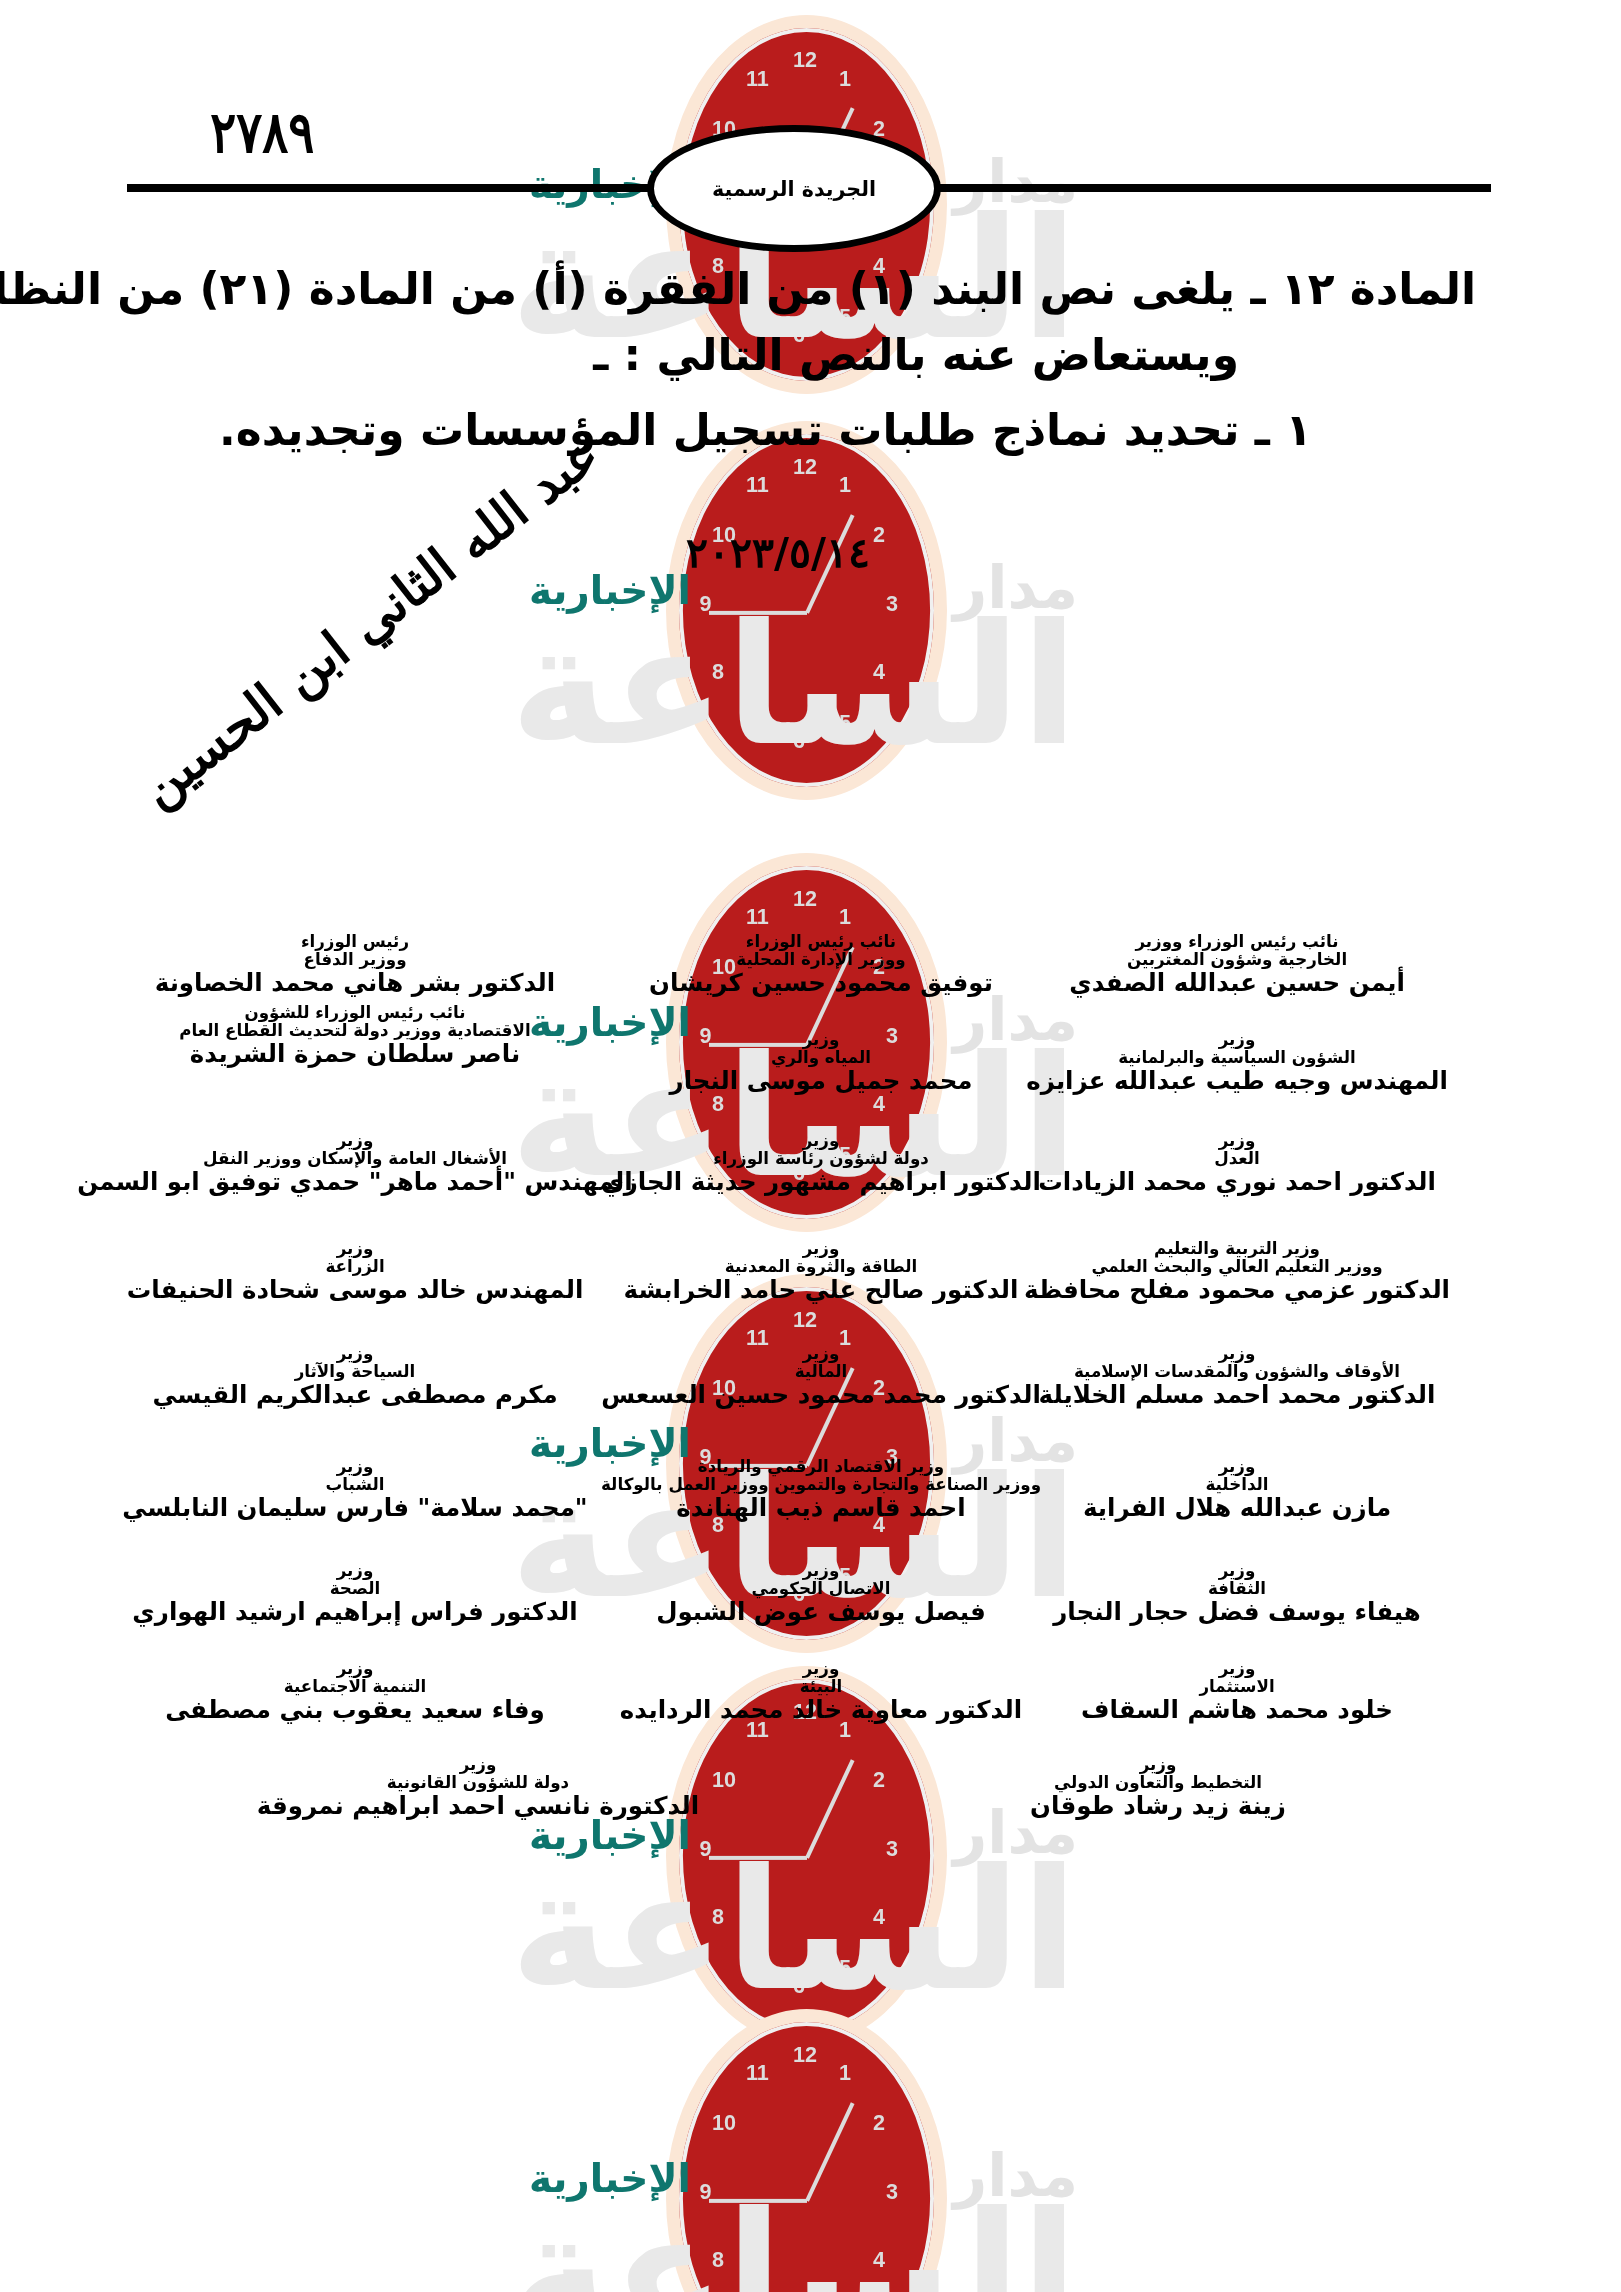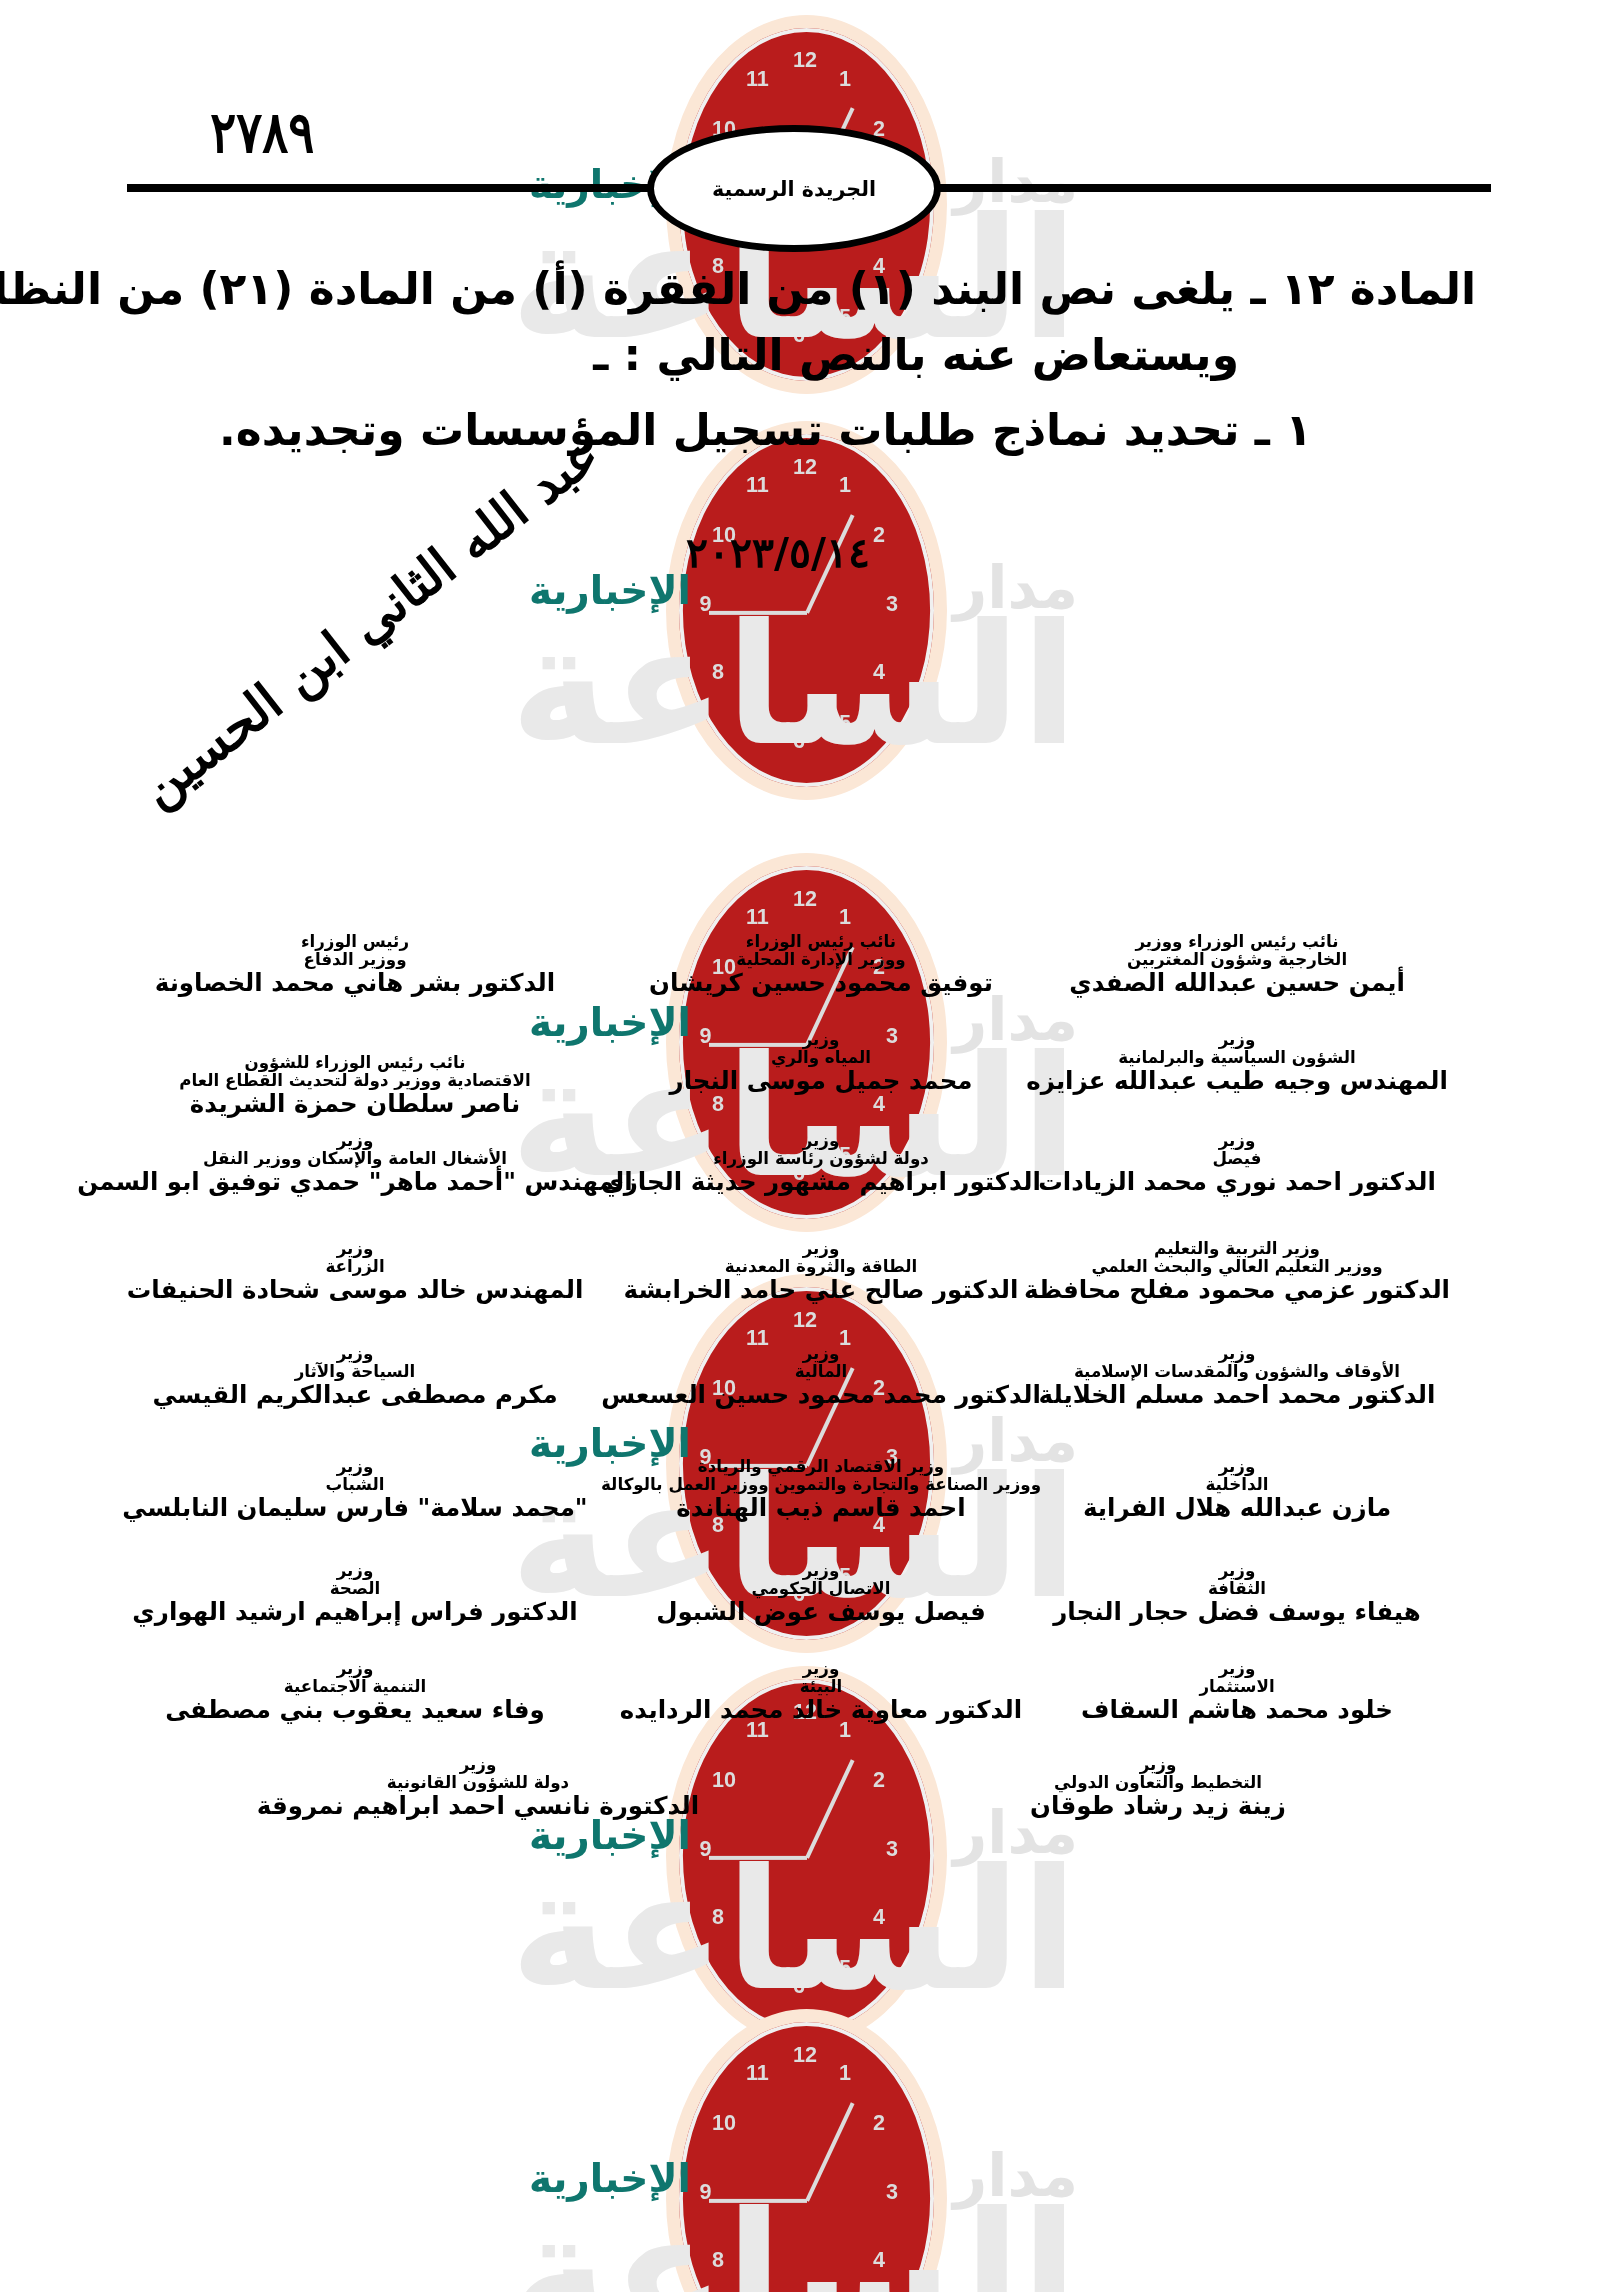--- a/index.html
+++ b/index.html
@@ -219,28 +219,28 @@
     <div class="sig" style="right: 384px; top: 1031px;">
       <span class="t1">وزير</span>
       <span class="t2">الشؤون السياسية والبرلمانية</span>
       <span class="nm">المهندس وجيه طيب عبدالله عزايزه</span>
     </div>
     <div class="sig" style="right: 800px; top: 1031px;">
       <span class="t1">وزير</span>
       <span class="t2">المياه والري</span>
       <span class="nm">محمد جميل موسى النجار</span>
     </div>
-    <div class="sig" style="right: 1266px; top: 1054px;">
+    <div class="sig" style="right: 1266px; top: 1004px;">
       <span class="t1">نائب رئيس الوزراء للشؤون</span>
       <span class="t2">الاقتصادية ووزير دولة لتحديث القطاع العام</span>
       <span class="nm">ناصر سلطان حمزة الشريدة</span>
     </div>
     <div class="sig" style="right: 384px; top: 1132px;">
       <span class="t1">وزير</span>
-      <span class="t2">فيصل</span>
+      <span class="t2">العدل</span>
       <span class="nm">الدكتور احمد نوري محمد الزيادات</span>
     </div>
     <div class="sig" style="right: 800px; top: 1132px;">
       <span class="t1">وزير</span>
       <span class="t2">دولة لشؤون رئاسة الوزراء</span>
       <span class="nm">الدكتور ابراهيم مشهور حديثة الجازي</span>
     </div>
     <div class="sig" style="right: 1266px; top: 1132px;">
       <span class="t1">وزير</span>
       <span class="t2">الأشغال العامة والإسكان ووزير النقل</span>

